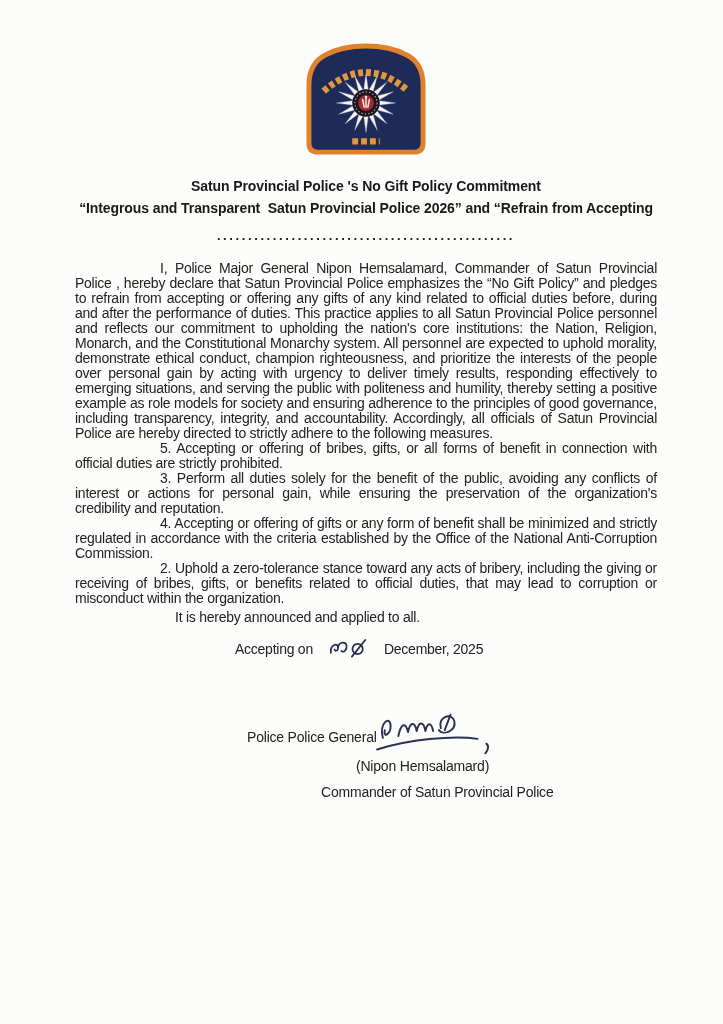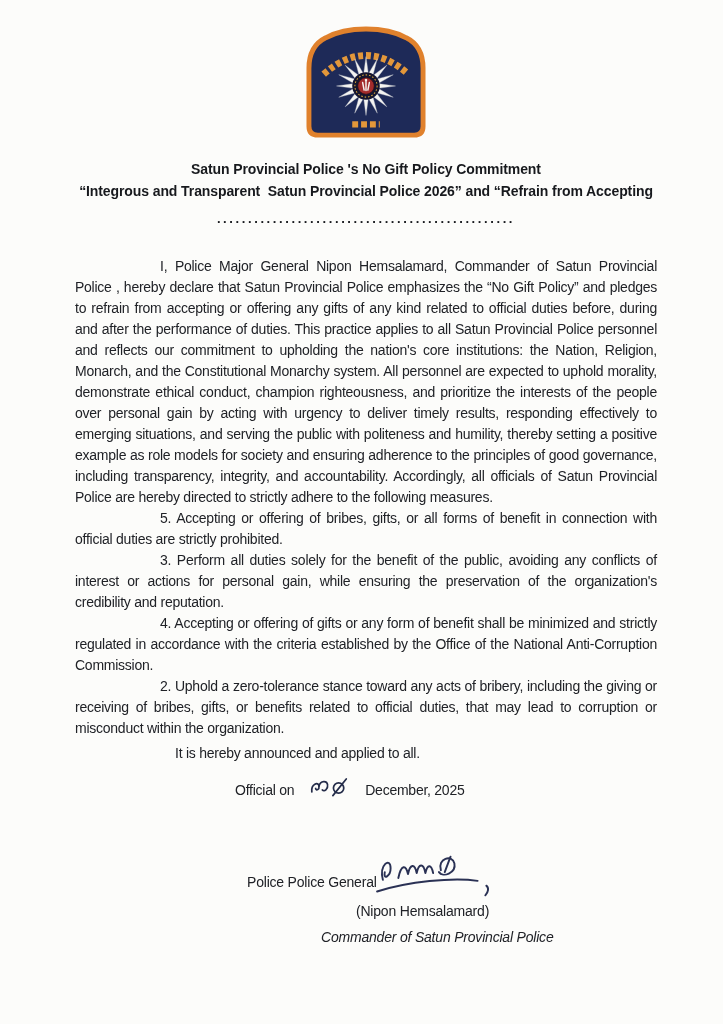--- a/index.html
+++ b/index.html
@@ -10,21 +10,21 @@
     font-family: "Liberation Sans", sans-serif;
   }
   .page {
     position: relative;
     width: 723px; height: 1024px;
     background: #fcfcfa;
     overflow: hidden;
     color: #1f2126;
   }
   .page-inner {
-    padding: 25px 66px 0 75px;
+    padding: 42px 66px 0 75px;
   }
 
   
   .badge-wrap {
     text-align: center;
     height: 124px;
   }
   .badge-wrap svg { display: inline-block; }
 
   
@@ -49,23 +49,23 @@
   .dots {
     font-size: 13px;
     font-weight: 900;
     letter-spacing: 2.6px;
     color: #17191d;
     line-height: 14px;
   }
 
   
   .body-block {
-    margin-top: 29px;
+    margin-top: 17px;
     font-size: 14px;
-    line-height: 21px;
+    line-height: 15px;
     letter-spacing: -0.25px;
     text-align: justify;
     color: #202227;
   }
   .body-block p {
     margin: 0;
     text-indent: 85px;
   }
   .closing-line {
     margin: 4px 0 0 0 !important;
@@ -92,21 +92,21 @@
     position: relative;
     margin-top: 40px;
     height: 120px;
     font-size: 14px;
     letter-spacing: -0.2px;
     color: #202227;
   }
   .sig-rank      { position: absolute; left: 172px; top: 27px; }
   .sig-scribble  { position: absolute; left: 292px; top: 2px; }
   .sig-name      { position: absolute; left: 281px; top: 56px; }
-  .sig-position  { position: absolute; left: 246px; top: 82px; font-style: italic; }
+  .sig-position  { position: absolute; left: 246px; top: 82px; }
 </style>
 </head>
 <body>
 
 <div class="page">
   <div class="page-inner">
 
     <div class="badge-wrap">
       <svg width="128" height="120" viewBox="0 0 130 122">
 
@@ -142,21 +142,21 @@
 
     <div class="body-block">
       <p>I, Police Major General Nipon Hemsalamard, Commander of Satun Provincial Police , hereby declare that Satun Provincial Police emphasizes the “No Gift Policy” and pledges to refrain from accepting or offering any gifts of any kind related to official duties before, during and after the performance of duties. This practice applies to all Satun Provincial Police personnel and reflects our commitment to upholding the nation's core institutions: the Nation, Religion, Monarch, and the Constitutional Monarchy system. All personnel are expected to uphold morality, demonstrate ethical conduct, champion righteousness, and prioritize the interests of the people over personal gain by acting with urgency to deliver timely results, responding effectively to emerging situations, and serving the public with politeness and humility, thereby setting a positive example as role models for society and ensuring adherence to the principles of good governance, including transparency, integrity, and accountability. Accordingly, all officials of Satun Provincial Police are hereby directed to strictly adhere to the following measures.</p>
       <p>5. Accepting or offering of bribes, gifts, or all forms of benefit in connection with official duties are strictly prohibited.</p>
       <p>3. Perform all duties solely for the benefit of the public, avoiding any conflicts of interest or actions for personal gain, while ensuring the preservation of the organization's credibility and reputation.</p>
       <p>4. Accepting or offering of gifts or any form of benefit shall be minimized and strictly regulated in accordance with the criteria established by the Office of the National Anti-Corruption Commission.</p>
       <p>2. Uphold a zero-tolerance stance toward any acts of bribery, including the giving or receiving of bribes, gifts, or benefits related to official duties, that may lead to corruption or misconduct within the organization.</p>
       <p class="closing-line">It is hereby announced and applied to all.</p>
 
       <div class="announced-row">
-        <span>Official on</span>
+        <span>Accepting on</span>
 
         <span class="hand-day">
           <svg width="44" height="24" viewBox="0 0 46 24">
             <g fill="none" stroke="#242c49" stroke-width="1.8" stroke-linecap="round">
               <path d="M4 16 C3 8 11 5 11.5 10 C12 13.5 8.5 15.5 8 12.5"></path>
               <path d="M11.5 10 C13 4 20 4 20.5 9 C21 13 17 16.5 15 14"></path>
               <circle cx="32" cy="12" r="5.4"></circle>
               <path d="M26 20 L40 2.5"></path>
             </g>
           </svg>

